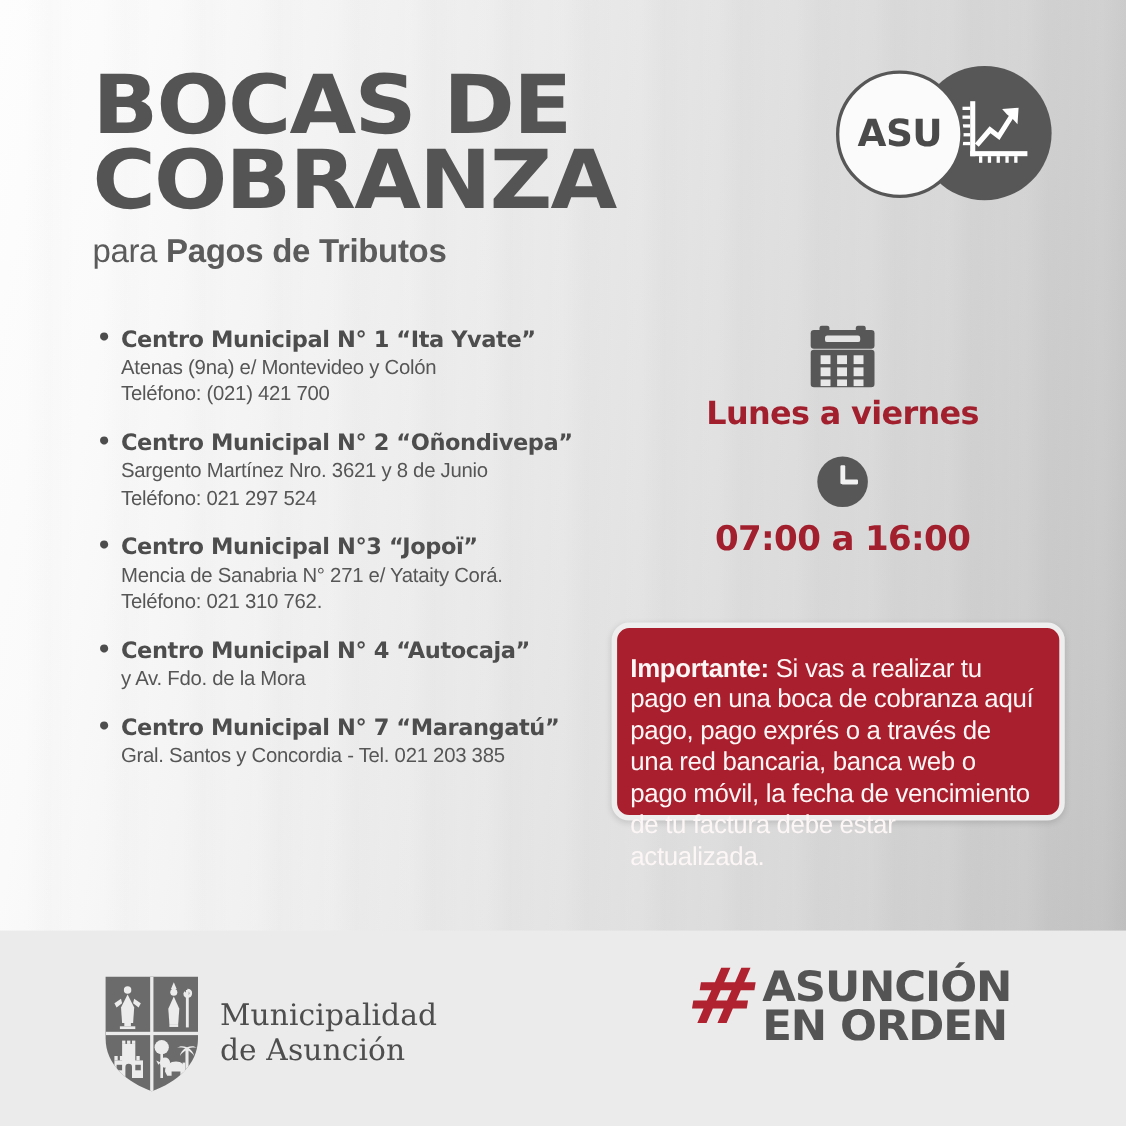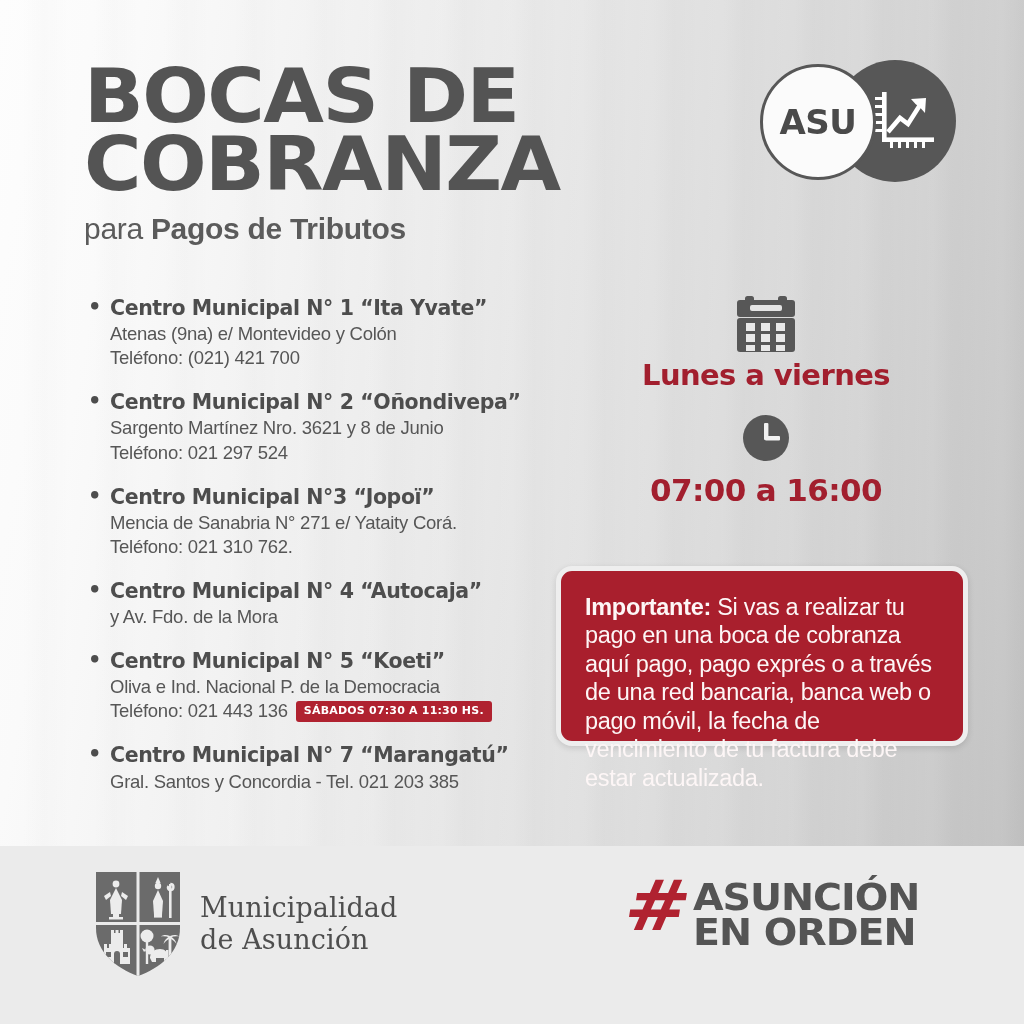--- a/index.html
+++ b/index.html
@@ -207,21 +207,21 @@
   .important-box {
     position: absolute;
     left: 556px;
     top: 566px;
     width: 412px;
     height: 180px;
     box-sizing: border-box;
     background: #a91f2d;
     border: 5px solid #eeeeee;
     border-radius: 16px;
-    padding: 22px 22px 14px 24px;
+    padding: 22px 22px 14px 12px;
     z-index: 3;
     box-shadow: 0 2px 6px rgba(0,0,0,0.13);
   }
   .important-text {
     color: #fdf6f6;
     font-size: 23.5px;
     line-height: 1.21;
     letter-spacing: -0.3px;
   }
   .important-text b { font-weight: 700; }
@@ -232,21 +232,21 @@
     left: 0;
     bottom: 0;
     width: 1024px;
     height: 178px;
     background: #ebebeb;
     z-index: 5;
   }
   .muni-block {
     position: absolute;
     left: 92px;
-    top: 24px;
+    top: 40px;
     display: flex;
     align-items: center;
     gap: 16px;
   }
   .muni-name {
     font-family: "DejaVu Serif", serif;
     font-size: 27px;
     line-height: 1.18;
     color: #4e4e4e;
     letter-spacing: 0.1px;
@@ -350,27 +350,20 @@
       </div>
     </div>
 
     <div class="centro">
       <div class="centro-name">Centro Municipal N° 4 “Autocaja”</div>
       <div class="centro-lines">
         <div class="centro-line">y Av. Fdo. de la Mora</div>
       </div>
     </div>
 
-    <div class="centro">
-      <div class="centro-name">Centro Municipal N° 5 “Koeti”</div>
-      <div class="centro-lines">
-        <div class="centro-line">Oliva e Ind. Nacional P. de la Democracia</div>
-        <div class="centro-line"><span>Teléfono: 021 443 136</span><span class="badge">SÁBADOS  07:30 A 11:30 HS.</span></div>
-      </div>
-    </div>
 
     <div class="centro">
       <div class="centro-name">Centro Municipal N° 7 “Marangatú”</div>
       <div class="centro-lines">
         <div class="centro-line">Gral. Santos y Concordia - Tel. 021 203 385</div>
       </div>
     </div>
 
   </div>
 

